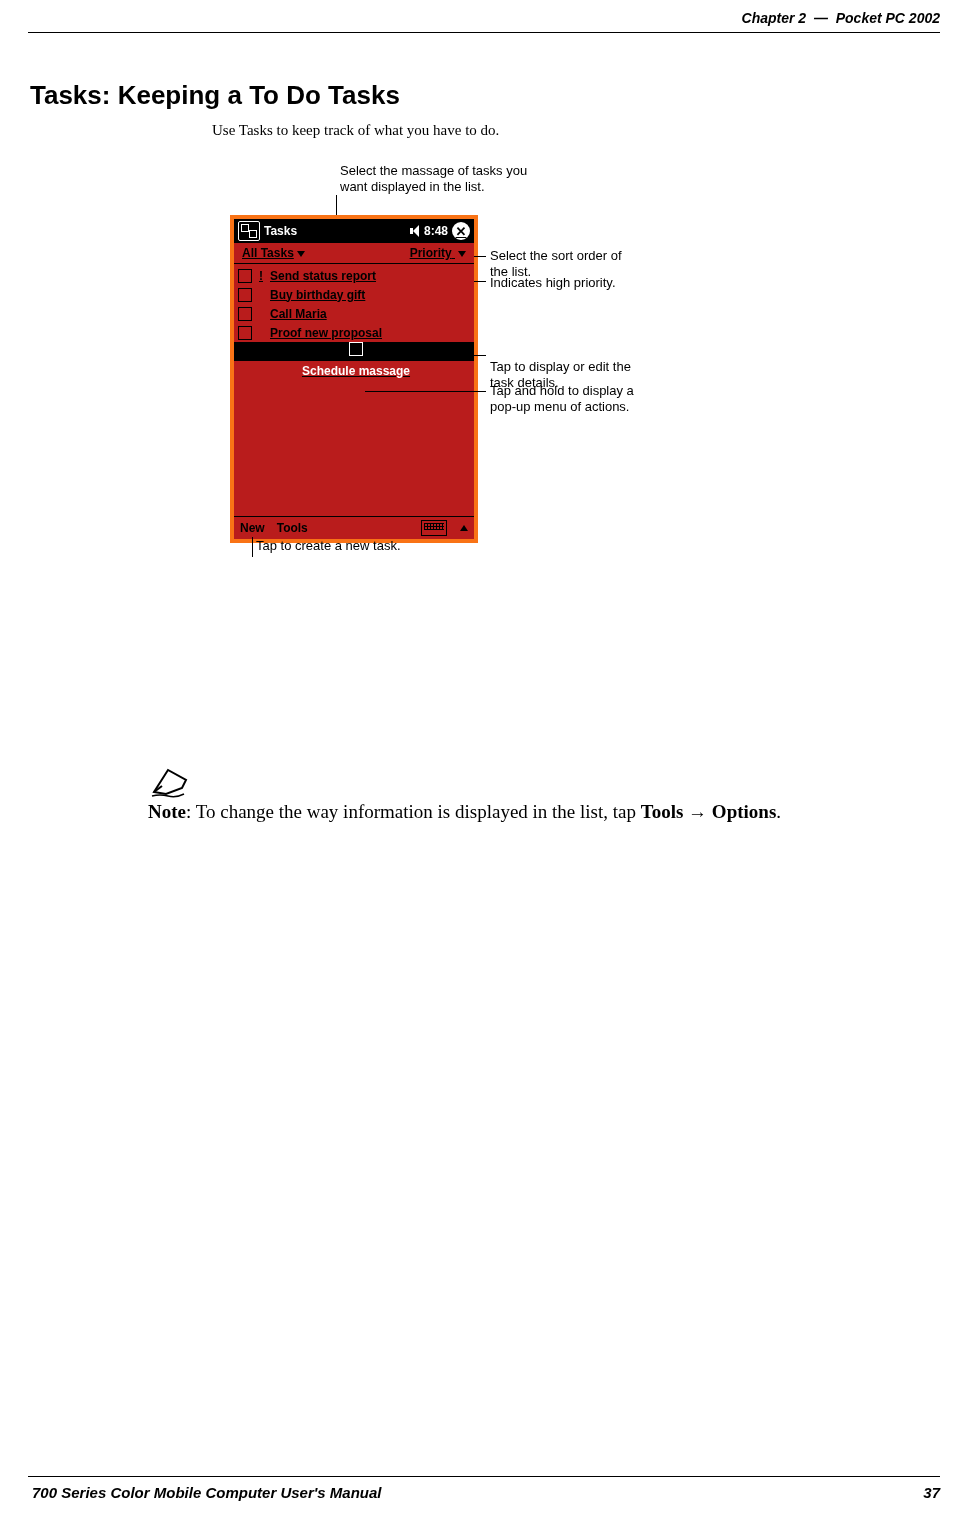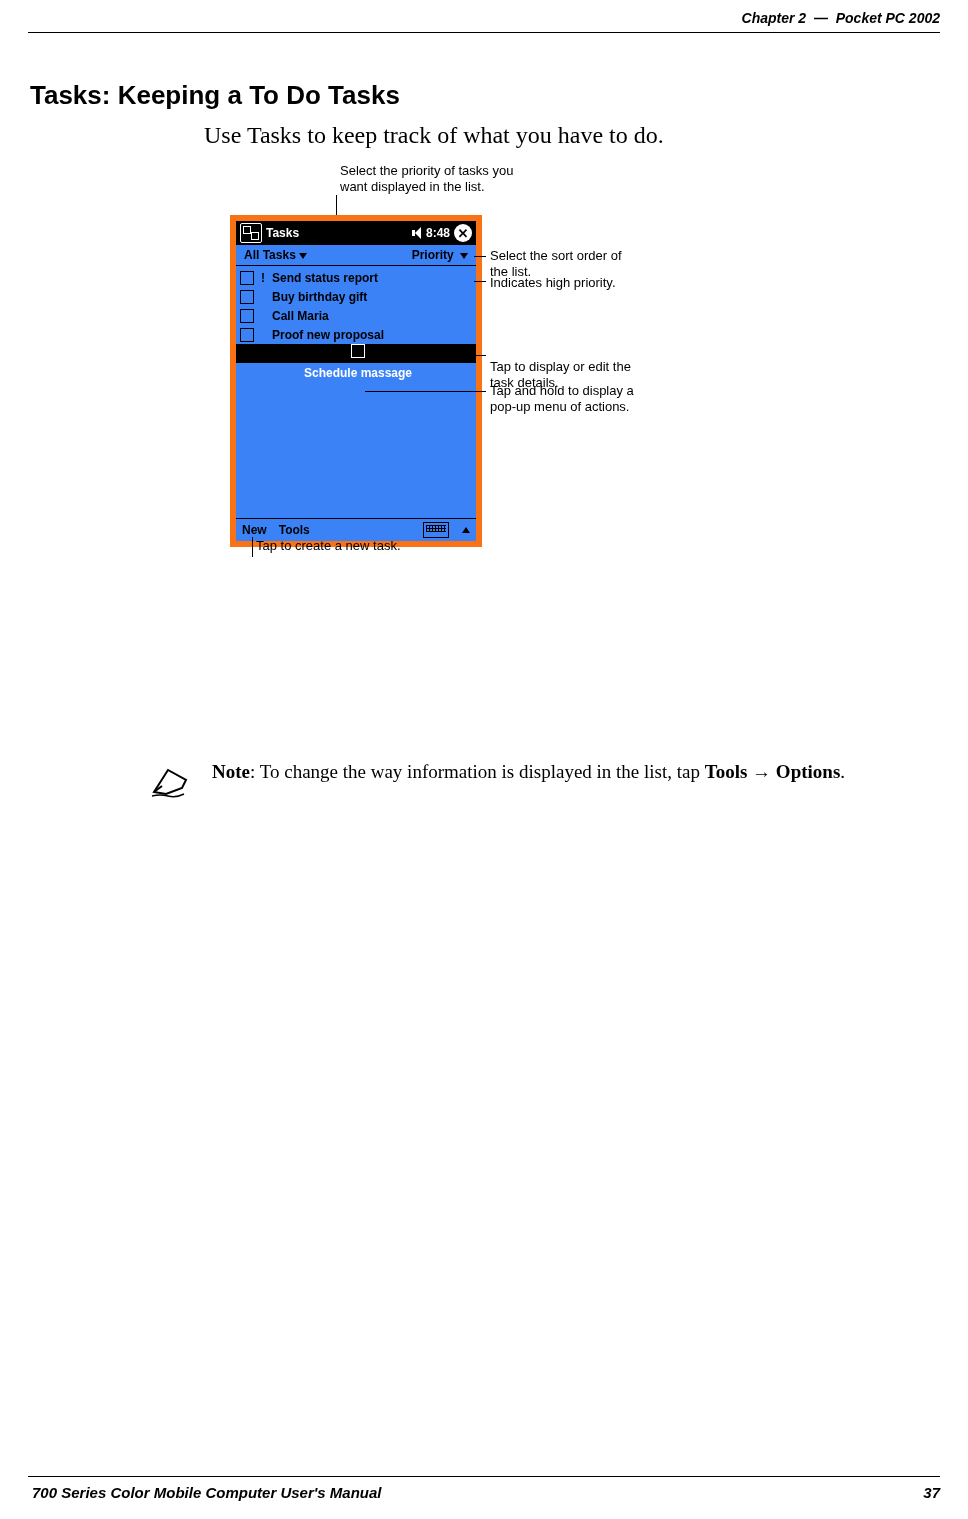--- a/index.html
+++ b/index.html
@@ -32,22 +32,22 @@
     position: absolute;
     top: 80px;
     left: 30px;
     font-family: Arial, Helvetica, sans-serif;
     font-weight: bold;
     font-size: 26px;
   }
   .intro-text {
     position: absolute;
     top: 122px;
-    left: 204px;
-    font-size: 24px;
+    left: 212px;
+    font-size: 15px;
     font-family: 'Adobe Garamond Pro', Garamond, Georgia, serif;
   }
   .figure-area {
     position: absolute;
     top: 155px;
     left: 220px;
     width: 530px;
     height: 600px;
   }
   .callout {
@@ -60,24 +60,25 @@
     position: absolute;
     background: #000;
   }
   
   .device {
     position: absolute;
     top: 60px;
     left: 10px;
     width: 240px;
     height: 320px;
-    border: 6px solid #f97316;
-    background: #3b82f6;
+    border: 4px solid #f97316;
+    background: #b91c1c;
     font-family: Tahoma, Arial, sans-serif;
     font-size: 12px;
+    text-decoration: underline;
   }
   .title-bar {
     background: #000;
     color: #fff;
     height: 24px;
     display: flex;
     align-items: center;
     padding: 0 4px;
     gap: 4px;
     font-weight: bold;
@@ -237,22 +238,22 @@
     border-bottom: 6px solid #000;
     margin-left: 1px;
   }
   
   .note-row {
     position: absolute;
     top: 760px;
     left: 148px;
     right: 30px;
     display: flex;
-    gap: 18px;
     align-items: flex-start;
+    flex-direction: column;
   }
   .note-icon {
     width: 46px;
     height: 40px;
     flex-shrink: 0;
   }
   .note-text {
     font-size: 19px;
     line-height: 1.25;
     font-family: 'Adobe Garamond Pro', Garamond, Georgia, serif;
@@ -295,21 +296,21 @@
   &nbsp;<span>—</span>&nbsp;
   <span>Pocket PC 2002</span>
 </div>
 <div class="header-rule"></div>
 
 <div class="section-heading">Tasks: Keeping a To Do Tasks</div>
 <div class="intro-text">Use Tasks to keep track of what you have to do.</div>
 
 <div class="figure-area">
 
-  <div class="callout" style="top:8px; left:120px; width:200px;">Select the priority of tasks you want displayed in the list.</div>
+  <div class="callout" style="top:8px; left:120px; width:200px;">Select the massage of tasks you want displayed in the list.</div>
   <div class="callout-line" style="top:40px; left:116px; width:1px; height:58px;"></div>
 
   <div class="device">
     <div class="title-bar">
       <div class="flag-icon"></div>
       <span>Tasks</span>
       <div class="spacer"></div>
       <div class="speaker-icon"></div>
       <span>8:48</span>
       <div class="close-icon">✕</div>

